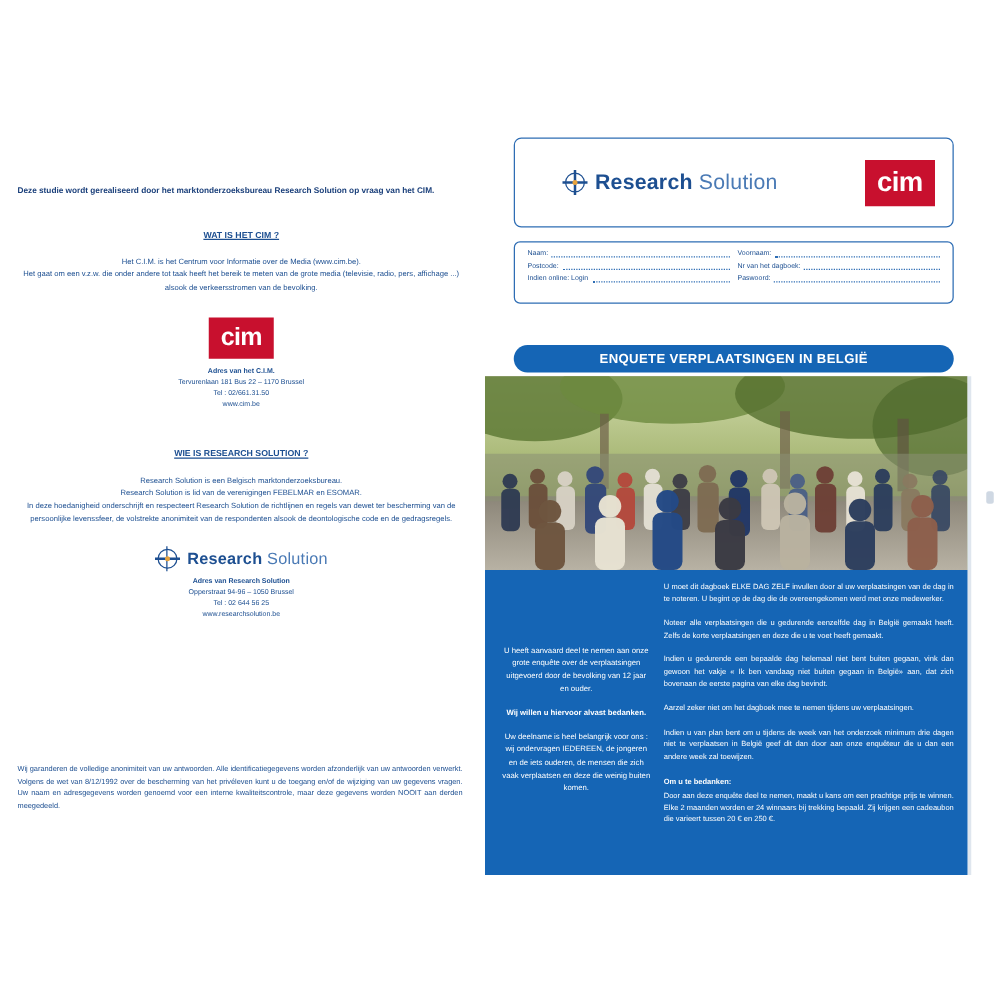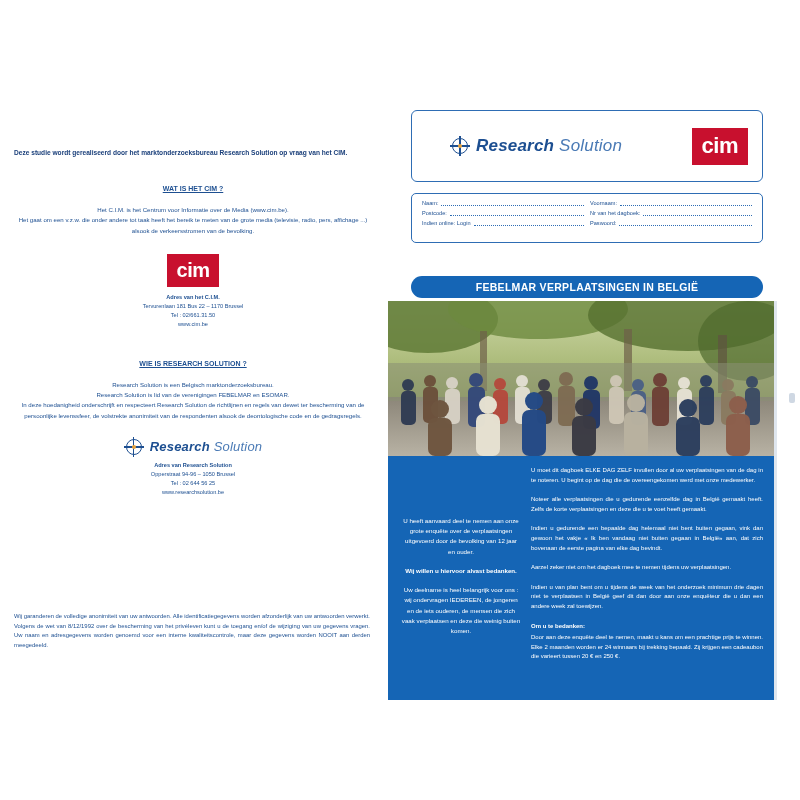--- a/index.html
+++ b/index.html
@@ -68,21 +68,20 @@
   }
   .addr .ttl { font-weight:bold; }
 
   
   .rs-logo {
     display:flex;
     align-items:center;
     justify-content:center;
     gap:6px;
     margin: 16px 0 4px 0;
-    font-style: italic;
   }
   .rs-mark { width:20px; height:20px; position:relative; }
   .rs-mark .ring {
     position:absolute; left:2px; top:2px; width:16px; height:16px;
     border:1.6px solid #1d4f91; border-radius:50%;
   }
   .rs-mark .dot {
     position:absolute; left:8px; top:8px; width:4px; height:4px;
     background:#e8a33d; border-radius:50%;
   }
@@ -270,21 +269,21 @@
           <span class="lab">Indien online: Login</span>
           <span class="dots"></span>
         </span>
         <span class="form-cell">
           <span class="lab">Paswoord:</span>
           <span class="dots"></span>
         </span>
       </div>
     </div>
 
-    <div class="banner">FEBELMAR VERPLAATSINGEN IN BELGIË</div>
+    <div class="banner">ENQUETE VERPLAATSINGEN IN BELGIË</div>
 
     <div class="photo">
       <svg viewBox="0 0 386 155" preserveAspectRatio="none">
         <defs>
           <linearGradient id="sky" x1="0" y1="0" x2="0" y2="1">
             <stop offset="0%" stop-color="#cfd9a8"></stop>
             <stop offset="55%" stop-color="#9fb06a"></stop>
             <stop offset="100%" stop-color="#6e7f4a"></stop>
           </linearGradient>
           <linearGradient id="ground" x1="0" y1="0" x2="0" y2="1">

